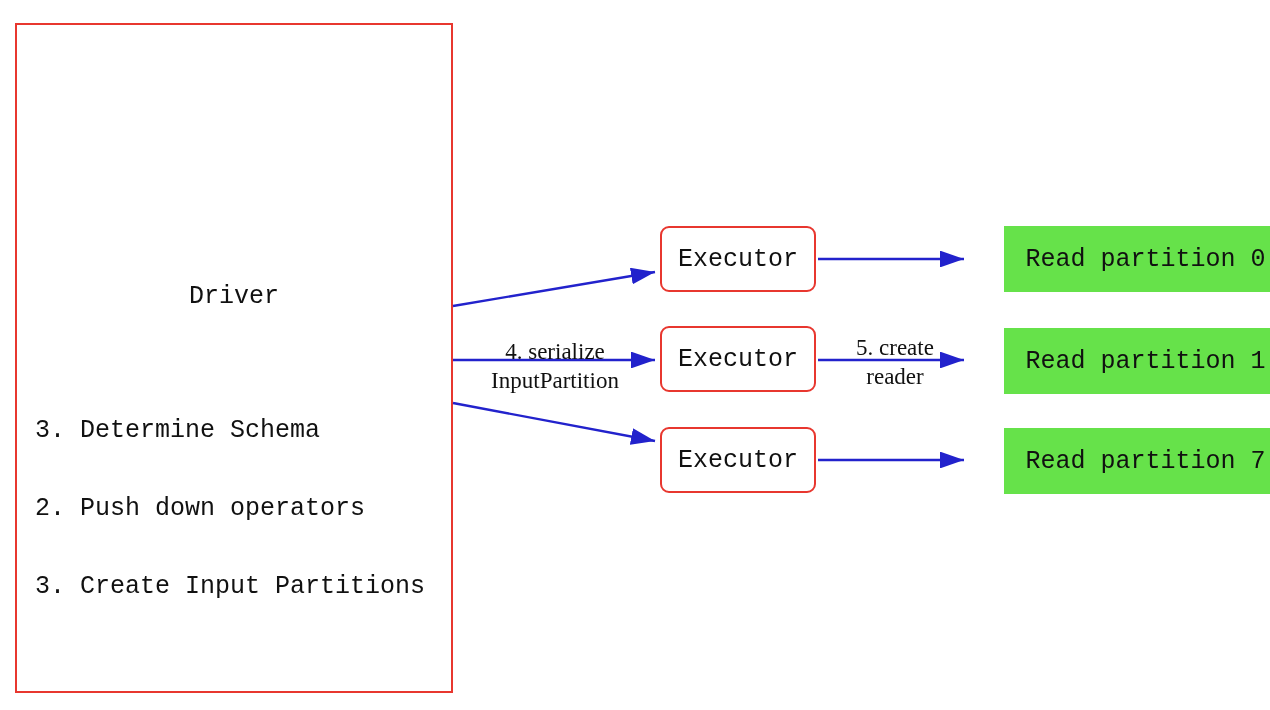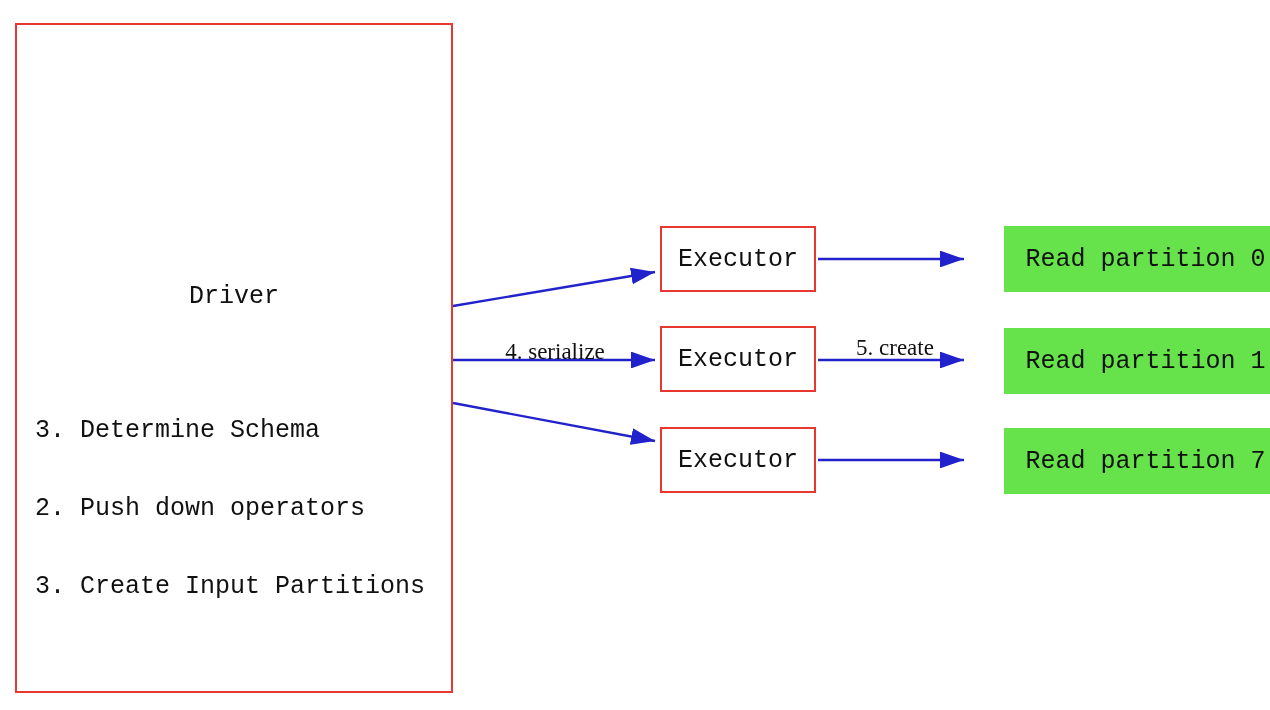--- a/index.html
+++ b/index.html
@@ -34,20 +34,21 @@
     font-size:25px;letter-spacing:0;
   }
   .driver-steps{
     position:absolute;left:18px;top:341px;
     font-size:25px;line-height:26px;white-space:pre;
   }
   .executor-box{
     width:156px;height:66px;
     display:flex;align-items:center;justify-content:center;
     font-size:25px;
+    border-radius:9px;
   }
   .exec-1{left:660px;top:226px;}
   .exec-2{left:660px;top:326px;}
   .exec-3{left:660px;top:427px;}
   .greenbox{
     position:absolute;
     left:968px;width:283px;height:66px;
     background:var(--partition-fill);
     display:flex;align-items:center;justify-content:center;
     font-size:25px;white-space:pre;margin-left:36px;
@@ -112,18 +113,20 @@
     <line x1="453" y1="306" x2="655" y2="272" stroke-width="2.4" marker-end="url(#arrowhead)" stroke="#2222cc"></line>
     <line x1="453" y1="360" x2="655" y2="360" stroke-width="2.4" marker-end="url(#arrowhead)" stroke="#2222cc"></line>
     <line x1="453" y1="403" x2="655" y2="441" stroke-width="2.4" marker-end="url(#arrowhead)" stroke="#2222cc"></line>
     <line x1="818" y1="259" x2="964" y2="259" stroke-width="2.4" marker-end="url(#arrowhead)" stroke="#2222cc"></line>
     <line x1="818" y1="360" x2="964" y2="360" stroke-width="2.4" marker-end="url(#arrowhead)" stroke="#2222cc"></line>
     <line x1="818" y1="460" x2="964" y2="460" stroke-width="2.4" marker-end="url(#arrowhead)" stroke="#2222cc"></line>
   </svg>
 
   <div class="edge-label label-serialize">
     <div>4. serialize</div>
+    <div>InputPartition</div>
   </div>
   <div class="edge-label label-create-reader">
     <div>5. create</div>
+    <div>reader</div>
   </div>
 
 </div>
 
 </body></html>

